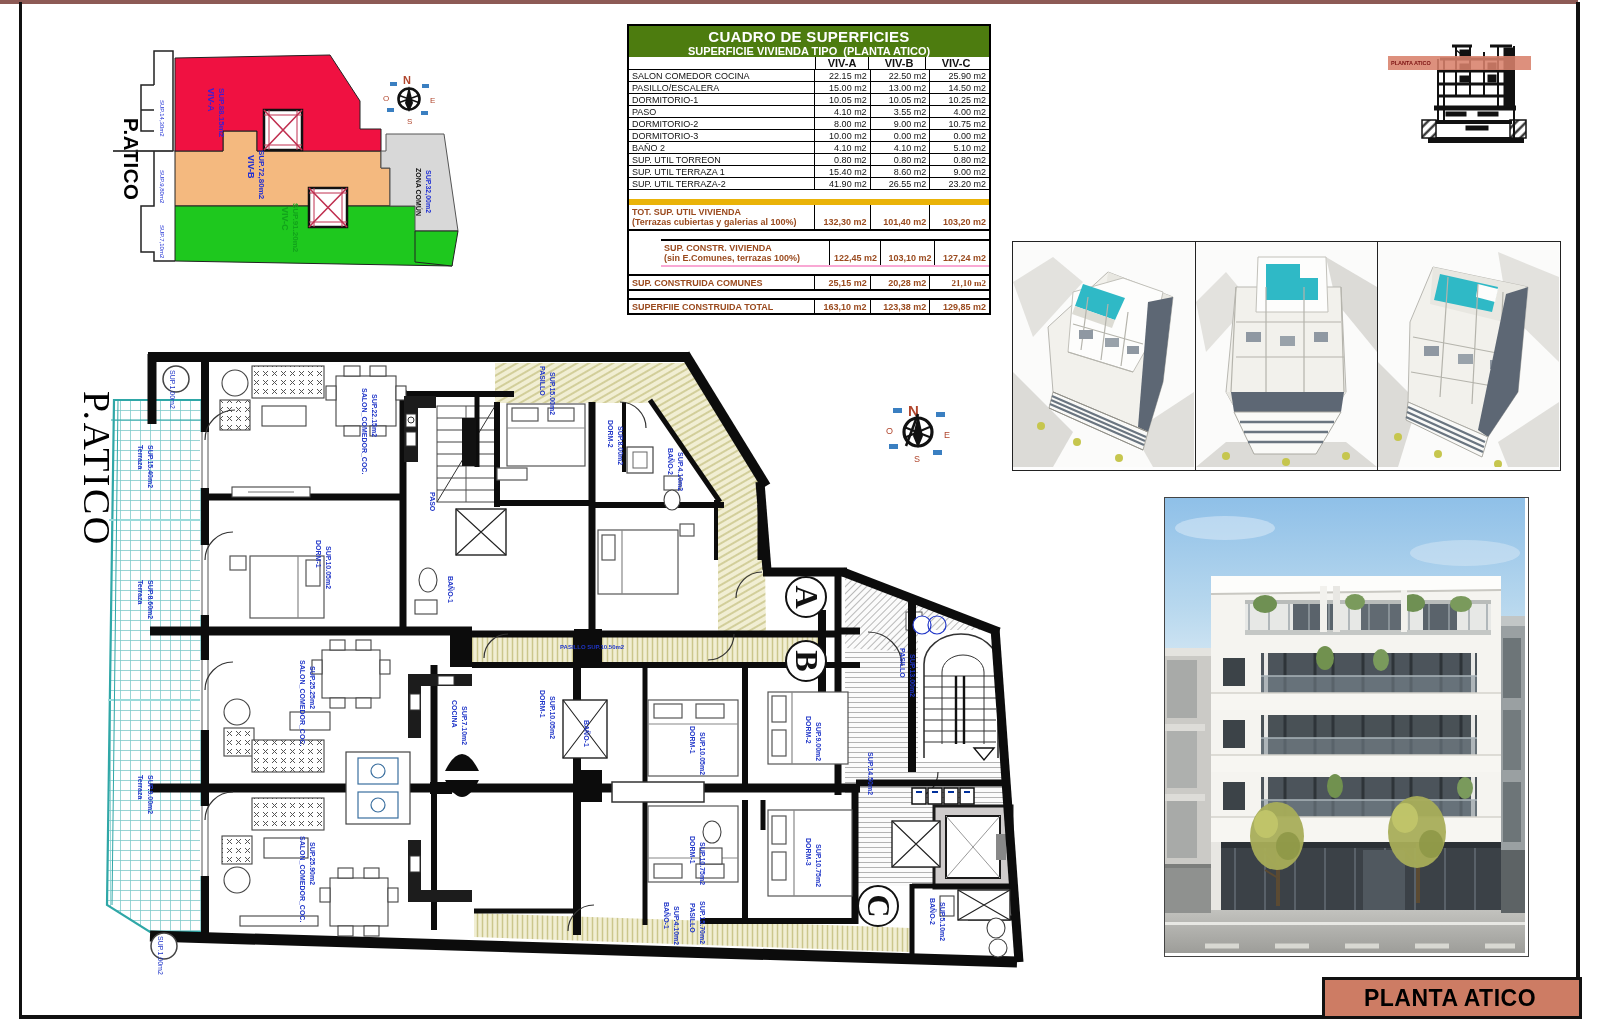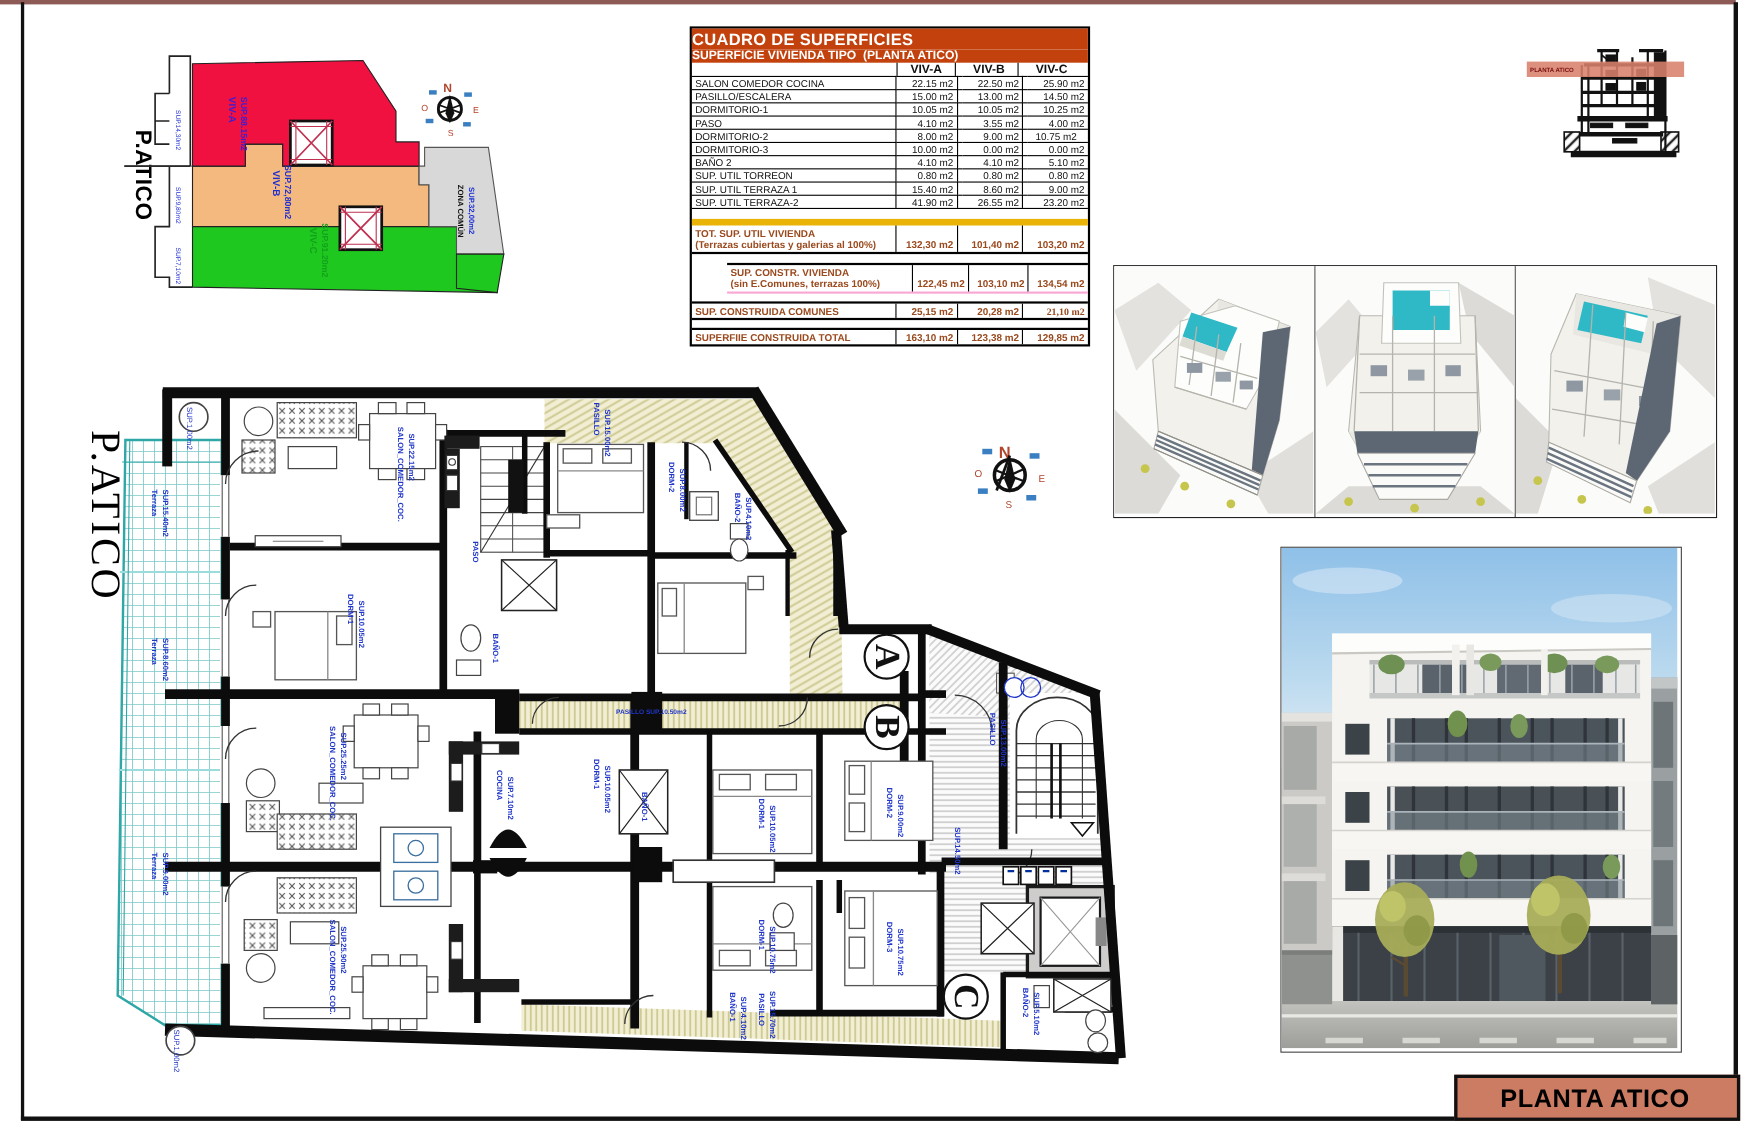--- a/index.html
+++ b/index.html
@@ -5,21 +5,21 @@
   html,body{margin:0;padding:0;background:#ffffff;}
   body{width:1600px;height:1033px;position:relative;overflow:hidden;
        font-family:"Liberation Sans", sans-serif;}
   .abs{position:absolute;}
   #topbar{left:0;top:0;width:1578px;height:4px;background:#8d5a55;}
   #lborder{left:19px;top:2px;width:3px;height:1016px;background:#111;}
   #rborder{left:1576px;top:2px;width:4px;height:1016px;background:#111;}
   #bborder{left:19px;top:1015px;width:1561px;height:4px;background:#111;}
   
   #tablewrap{left:627px;top:24px;width:360px;border:2px solid #000;background:#fff;}
-  .navyhead{background:#c2410c;color:#fff;font-weight:bold;}
+  .navyhead{background:#4d7c0f;color:#fff;text-align:center;font-weight:bold;}
   .nh1{font-size:15px;padding-top:2px;height:17px;letter-spacing:.3px;}
   .nh2{font-size:11px;height:12px;}
   .trow{display:flex;font-size:9px;color:#111;}
   .trow .lab{width:183px;border-right:1.5px solid #000;padding:1px 0 0 3px;
      border-top:1px solid #000;white-space:nowrap;overflow:hidden;}
   .trow .val{width:52px;text-align:right;padding:1px 3px 0 0;border-top:1px solid #000;
      border-right:1.5px solid #000;}
   .trow .gap{width:4px;border-top:1px solid #000;}
   .hd{font-weight:bold;font-size:11px;text-align:center !important;padding:1px 0 0 0 !important;}
   .sbox{display:flex;font-size:9px;color:#9a4a1e;font-weight:bold;}
@@ -89,21 +89,21 @@
       <div class="val">3.55 m2</div>
       <div class="gap"></div>
       <div class="val" style="border-right:none;">4.00 m2</div>
     </div>
   <div class="trow">
       <div class="lab">DORMITORIO-2</div>
       <div class="val">8.00 m2</div>
       <div class="gap"></div>
       <div class="val">9.00 m2</div>
       <div class="gap"></div>
-      <div class="val" style="border-right:none;text-align:center;">10.75 m2</div>
+      <div class="val" style="border-right:none;">10.75 m2</div>
     </div>
   <div class="trow">
       <div class="lab">DORMITORIO-3</div>
       <div class="val">10.00 m2</div>
       <div class="gap"></div>
       <div class="val">0.00 m2</div>
       <div class="gap"></div>
       <div class="val" style="border-right:none;">0.00 m2</div>
     </div>
   <div class="trow">
@@ -147,21 +147,21 @@
       <div style="width:4px;"></div>
     <div style="width:52px;text-align:right;padding:12px 3px 0 0;">103,20 m2</div>
   </div>
   <div style="height:8px;"></div>
   <div class="sbox" style="border-top:2px solid #000;border-bottom:2px solid #f9a8d4;margin-left:32px;">
     <div style="width:183px;border-right:1.5px solid #000;padding:2px 0 2px 3px;">SUP. CONSTR. VIVIENDA<br>(sin E.Comunes, terrazas 100%)</div>
     <div style="width:52px;text-align:right;padding:12px 3px 0 0;border-right:1.5px solid #000;">122,45 m2</div>
       <div style="width:4px;"></div>
     <div style="width:52px;text-align:right;padding:12px 3px 0 0;border-right:1.5px solid #000;">103,10 m2</div>
       <div style="width:4px;"></div>
-    <div style="width:52px;text-align:right;padding:12px 3px 0 0;">134,54 m2</div>
+    <div style="width:52px;text-align:right;padding:12px 3px 0 0;">127,24 m2</div>
   </div>
   <div style="height:7px;"></div>
   <div class="sbox" style="border-top:2px solid #000;border-bottom:2px solid #000;">
     <div style="width:183px;border-right:1.5px solid #000;padding:2px 0 1px 3px;">SUP. CONSTRUIDA COMUNES</div>
     <div style="width:52px;text-align:right;padding:2px 3px 0 0;border-right:1.5px solid #000;">25,15 m2</div>
       <div style="width:4px;"></div>
     <div style="width:52px;text-align:right;padding:2px 3px 0 0;border-right:1.5px solid #000;">20,28 m2</div>
       <div style="width:4px;"></div>
     <div style="width:52px;text-align:right;padding:2px 3px 0 0;font-family:Liberation Serif, serif;">21,10 m2</div>
   </div>

